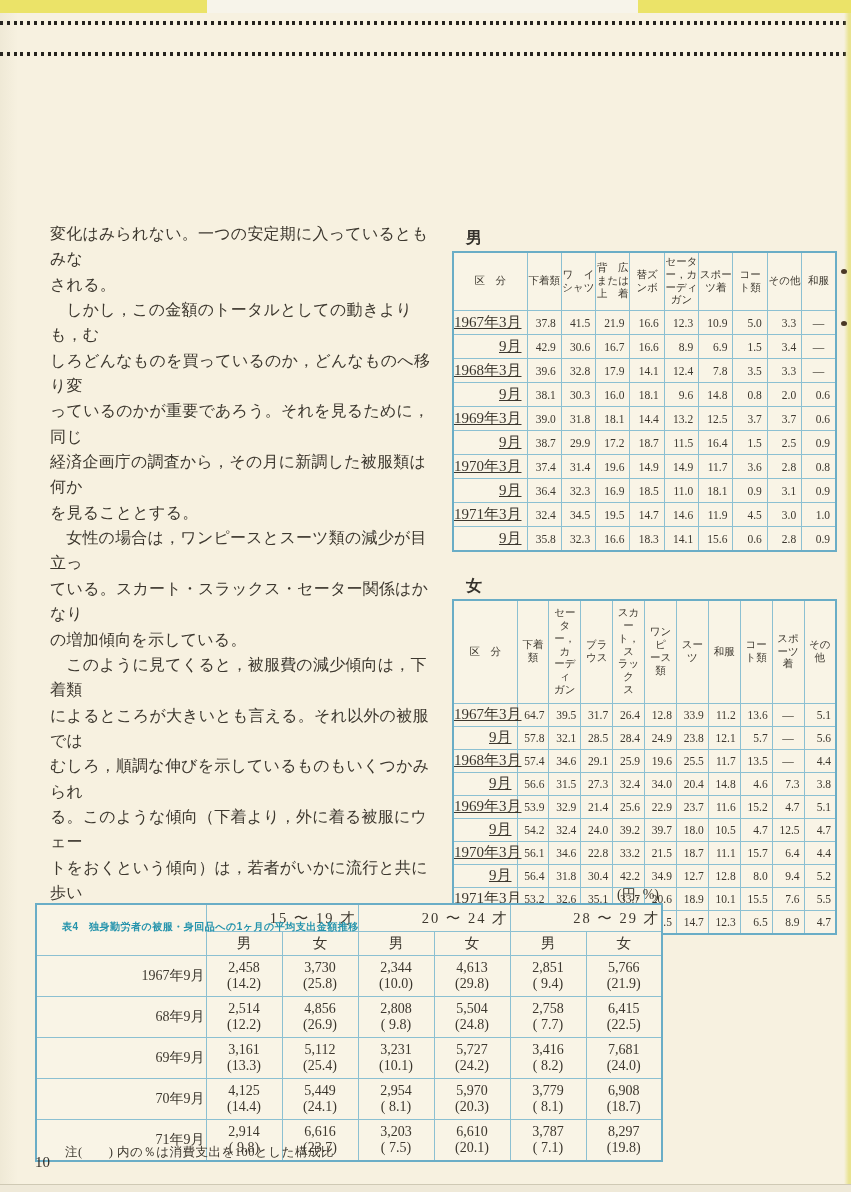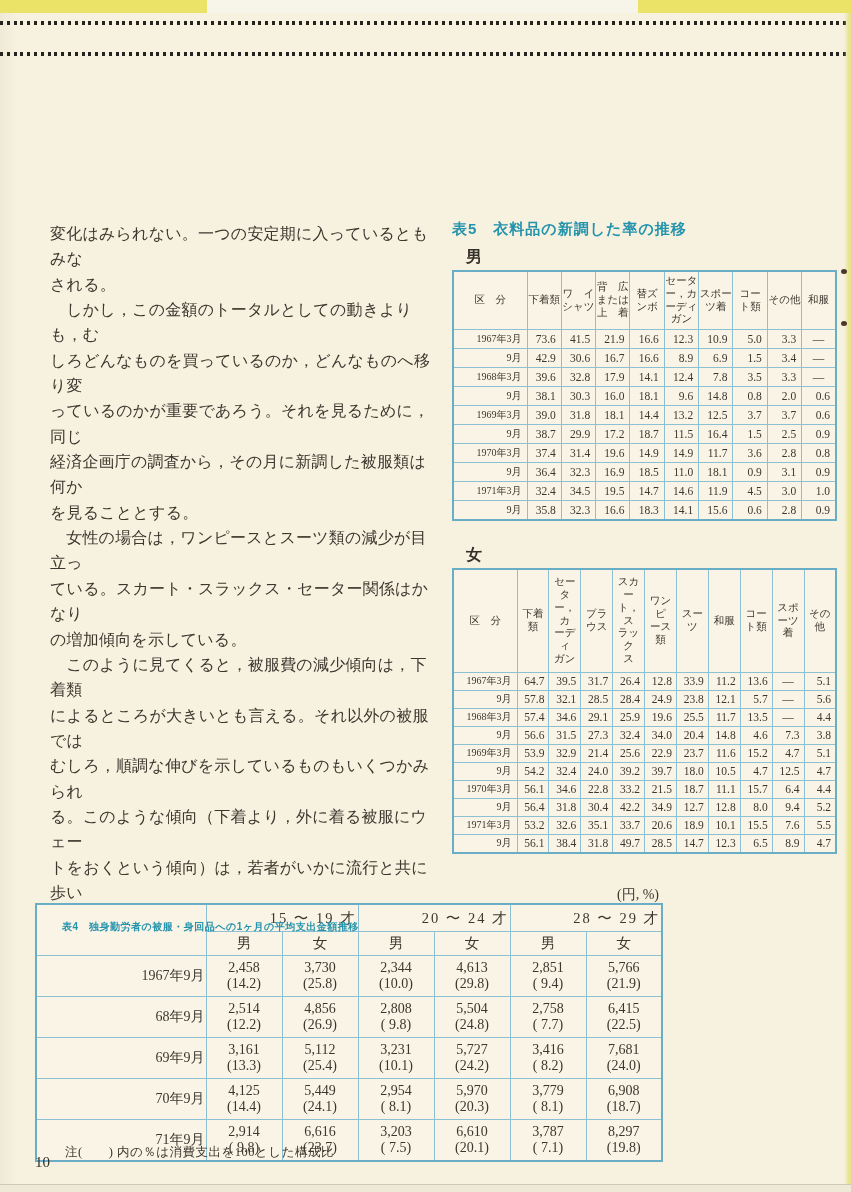--- a/index.html
+++ b/index.html
@@ -42,21 +42,21 @@
     font-size:16px;font-weight:bold;color:#33302a;margin:8px 0 2px 14px;}
   #women-label{margin-top:24px;}
   table.t5{border-collapse:collapse;table-layout:fixed;width:385px;
     border:2px solid #6aadc6;background:#f9f4e6;}
   table.t5 th,table.t5 td{border:1px solid #8cc0d2;}
   table.t5 thead th{font-size:10.5px;font-weight:500;line-height:1.22;
     white-space:pre-line;text-align:center;vertical-align:middle;padding:3px 0;color:#3c372e;}
   table.t5.women thead th{padding:6px 0;}
   table.t5 td{font-size:11.5px;text-align:right;padding:2px 5px 2px 0;color:#3c372e;}
   table.t5.women td{padding:1.5px 4px 1.5px 0;}
-  table.t5 td.lab{font-size:10px;white-space:nowrap;padding-right:5px;}
+  table.t5 td.lab{font-size:15px;white-space:nowrap;padding-right:5px;text-decoration:underline;}
   table.t5 td.dash{text-align:center;padding-right:0;}
   
   #t4-block{position:absolute;left:35px;top:884px;width:640px;}
   #t4-caption-row{position:relative;height:19px;}
   #t4-caption{position:absolute;left:27px;top:0;font-family:"Liberation Sans","DejaVu Sans",sans-serif;
     font-size:10px;font-weight:600;color:#2493ac;letter-spacing:0.5px;white-space:nowrap;margin-top:36px;}
   #t4-unit{position:absolute;right:16px;top:2px;font-size:14px;color:#3c372e;}
   table.t4{border-collapse:collapse;table-layout:fixed;width:626px;margin-top:0;
     border:2px solid #6aadc6;background:#f9f4e6;}
   table.t4 th,table.t4 td{border:1px solid #8cc0d2;color:#3c372e;}
@@ -110,21 +110,20 @@
       <h2 id="section-heading">マーケットをリードする若者の生活意識</h2>
     </div>
     <div id="paras-after">
         <p class="para">　若者とモータリゼーション，若者とレジャーは若者を
 捉える上で二つの大きな柱だと言われている。若者とモ
 ータリゼーションとの関係では，この若者が社会や家庭</p>
       </div>
   </div>
 
   <div id="right-col">
-    <div class="t5-caption">表5　衣料品の新調した率の推移</div>
     <div id="men-label" class="sex-label">男</div>
     <div id="t5-men">
         <table class="t5">
           <colgroup>
             <col style="width: 74px;">
             <col>
             <col>
             <col>
             <col>
             <col>
@@ -152,21 +151,21 @@
 ツ着</th>
               <th>コー
 ト類</th>
               <th>その他</th>
               <th>和服</th>
             </tr>
           </thead>
           <tbody>
             <tr>
               <td class="lab">1967年3月</td>
-              <td>73.6</td>
+              <td>37.8</td>
               <td>41.5</td>
               <td>21.9</td>
               <td>16.6</td>
               <td>12.3</td>
               <td>10.9</td>
               <td>5.0</td>
               <td>3.3</td>
               <td class="dash">―</td>
             </tr>
             <tr>

